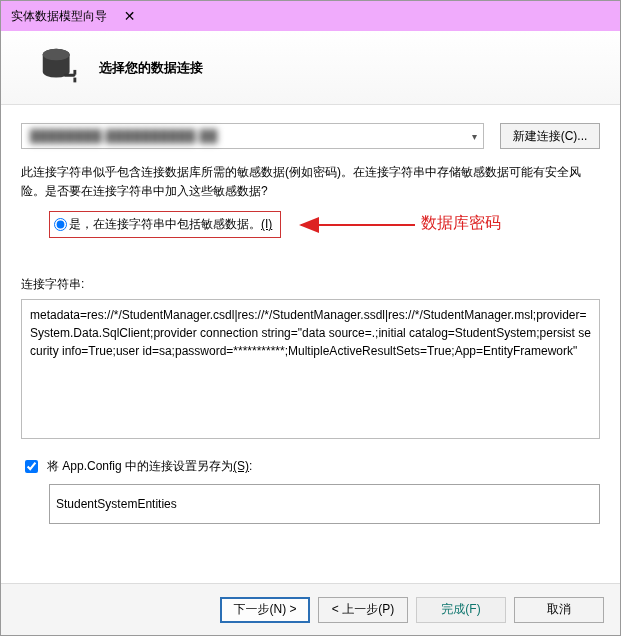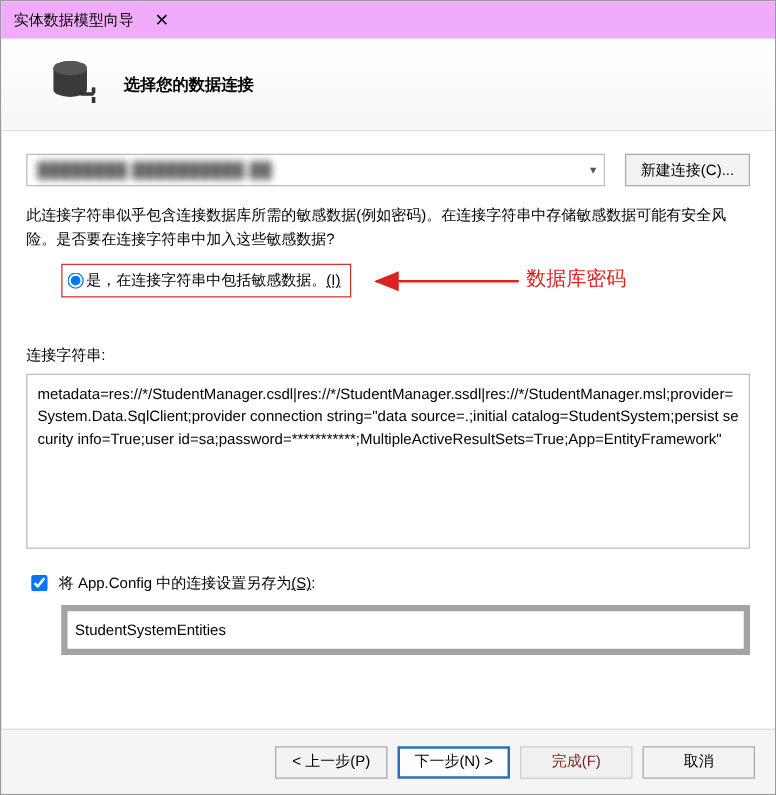--- a/index.html
+++ b/index.html
@@ -145,21 +145,21 @@
     display: flex;
     align-items: center;
     gap: 6px;
     margin-top: 18px;
     margin-bottom: 8px;
   }
   .name-input {
     margin-left: 28px;
     width: calc(100% - 28px);
     height: 40px;
-    border: 5px solid #a3a3a3;
+    border: 1px solid #a3a3a3;
     padding: 0 6px;
     font-size: 12px;
   }
   .footer {
     position: absolute;
     bottom: 0; left:0; right:0;
     height: 52px;
     border-top: 1px solid #dcdcdc;
     background: #f5f5f5;
     display: flex;
@@ -167,21 +167,21 @@
     justify-content: flex-end;
     gap: 8px;
     padding: 0 16px;
   }
   .footer .btn { min-width: 90px; }
   .btn.primary {
     border: 2px solid #2b6fb5;
     background: #fdfdfd;
   }
   .btn.disabled {
-    color: #7f1d1d;
+    color: #0f766e;
     background: #f0f0f0;
     border-color:#ccc;
     cursor: default;
   }
 </style>
 </head>
 <body>
 
 <div class="titlebar">
   <span class="title">实体数据模型向导</span>
@@ -249,25 +249,25 @@
     <input type="checkbox" checked="" style="">
     <span>
       <span>将 App.Config 中的连接设置另存为</span><span class="underline">(S)</span>:
     </span>
   </label>
   <input class="name-input" type="text" value="StudentSystemEntities" style="">
 
 </div>
 
 <div class="footer">
+  <button class="btn primary">
+      <span>下一步(N) &gt;</span>
+    </button>
   <button class="btn">
       <span>&lt; 上一步(P)</span>
     </button>
-  <button class="btn primary">
-      <span>下一步(N) &gt;</span>
-    </button>
   <button class="btn disabled">
       <span>完成(F)</span>
     </button>
   <button class="btn">
       <span>取消</span>
     </button>
 </div>
 
 </body></html>

